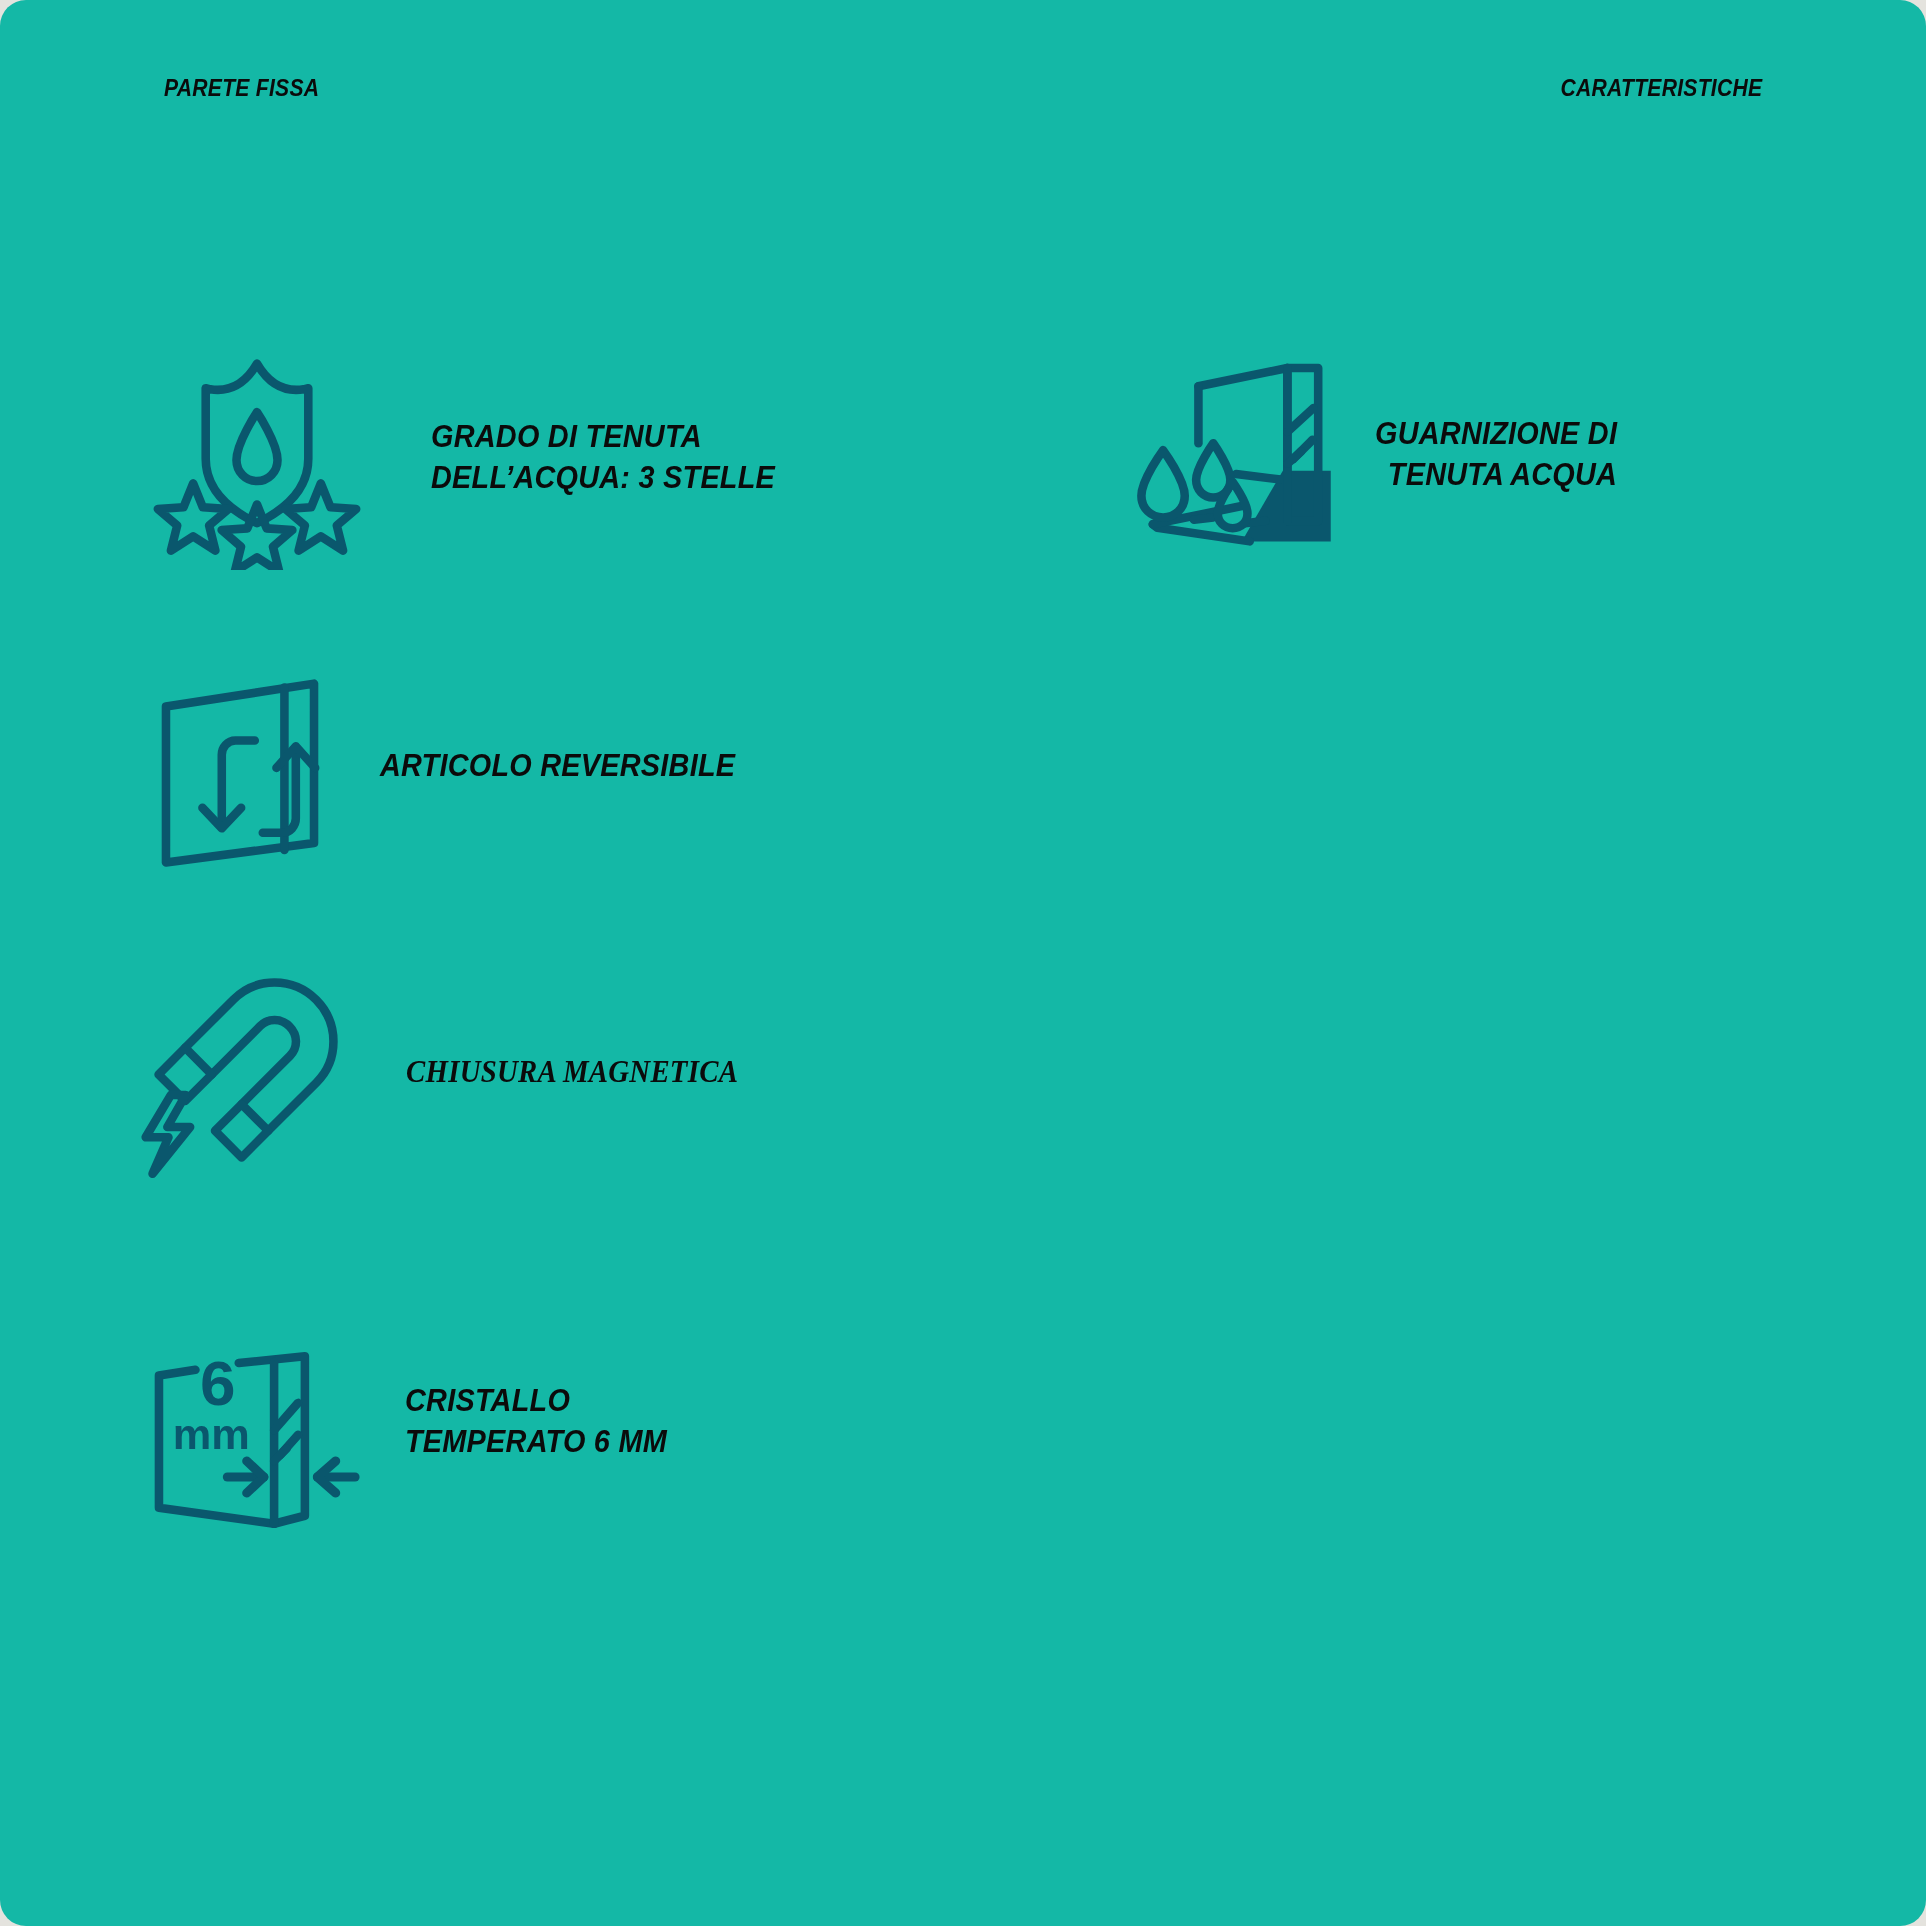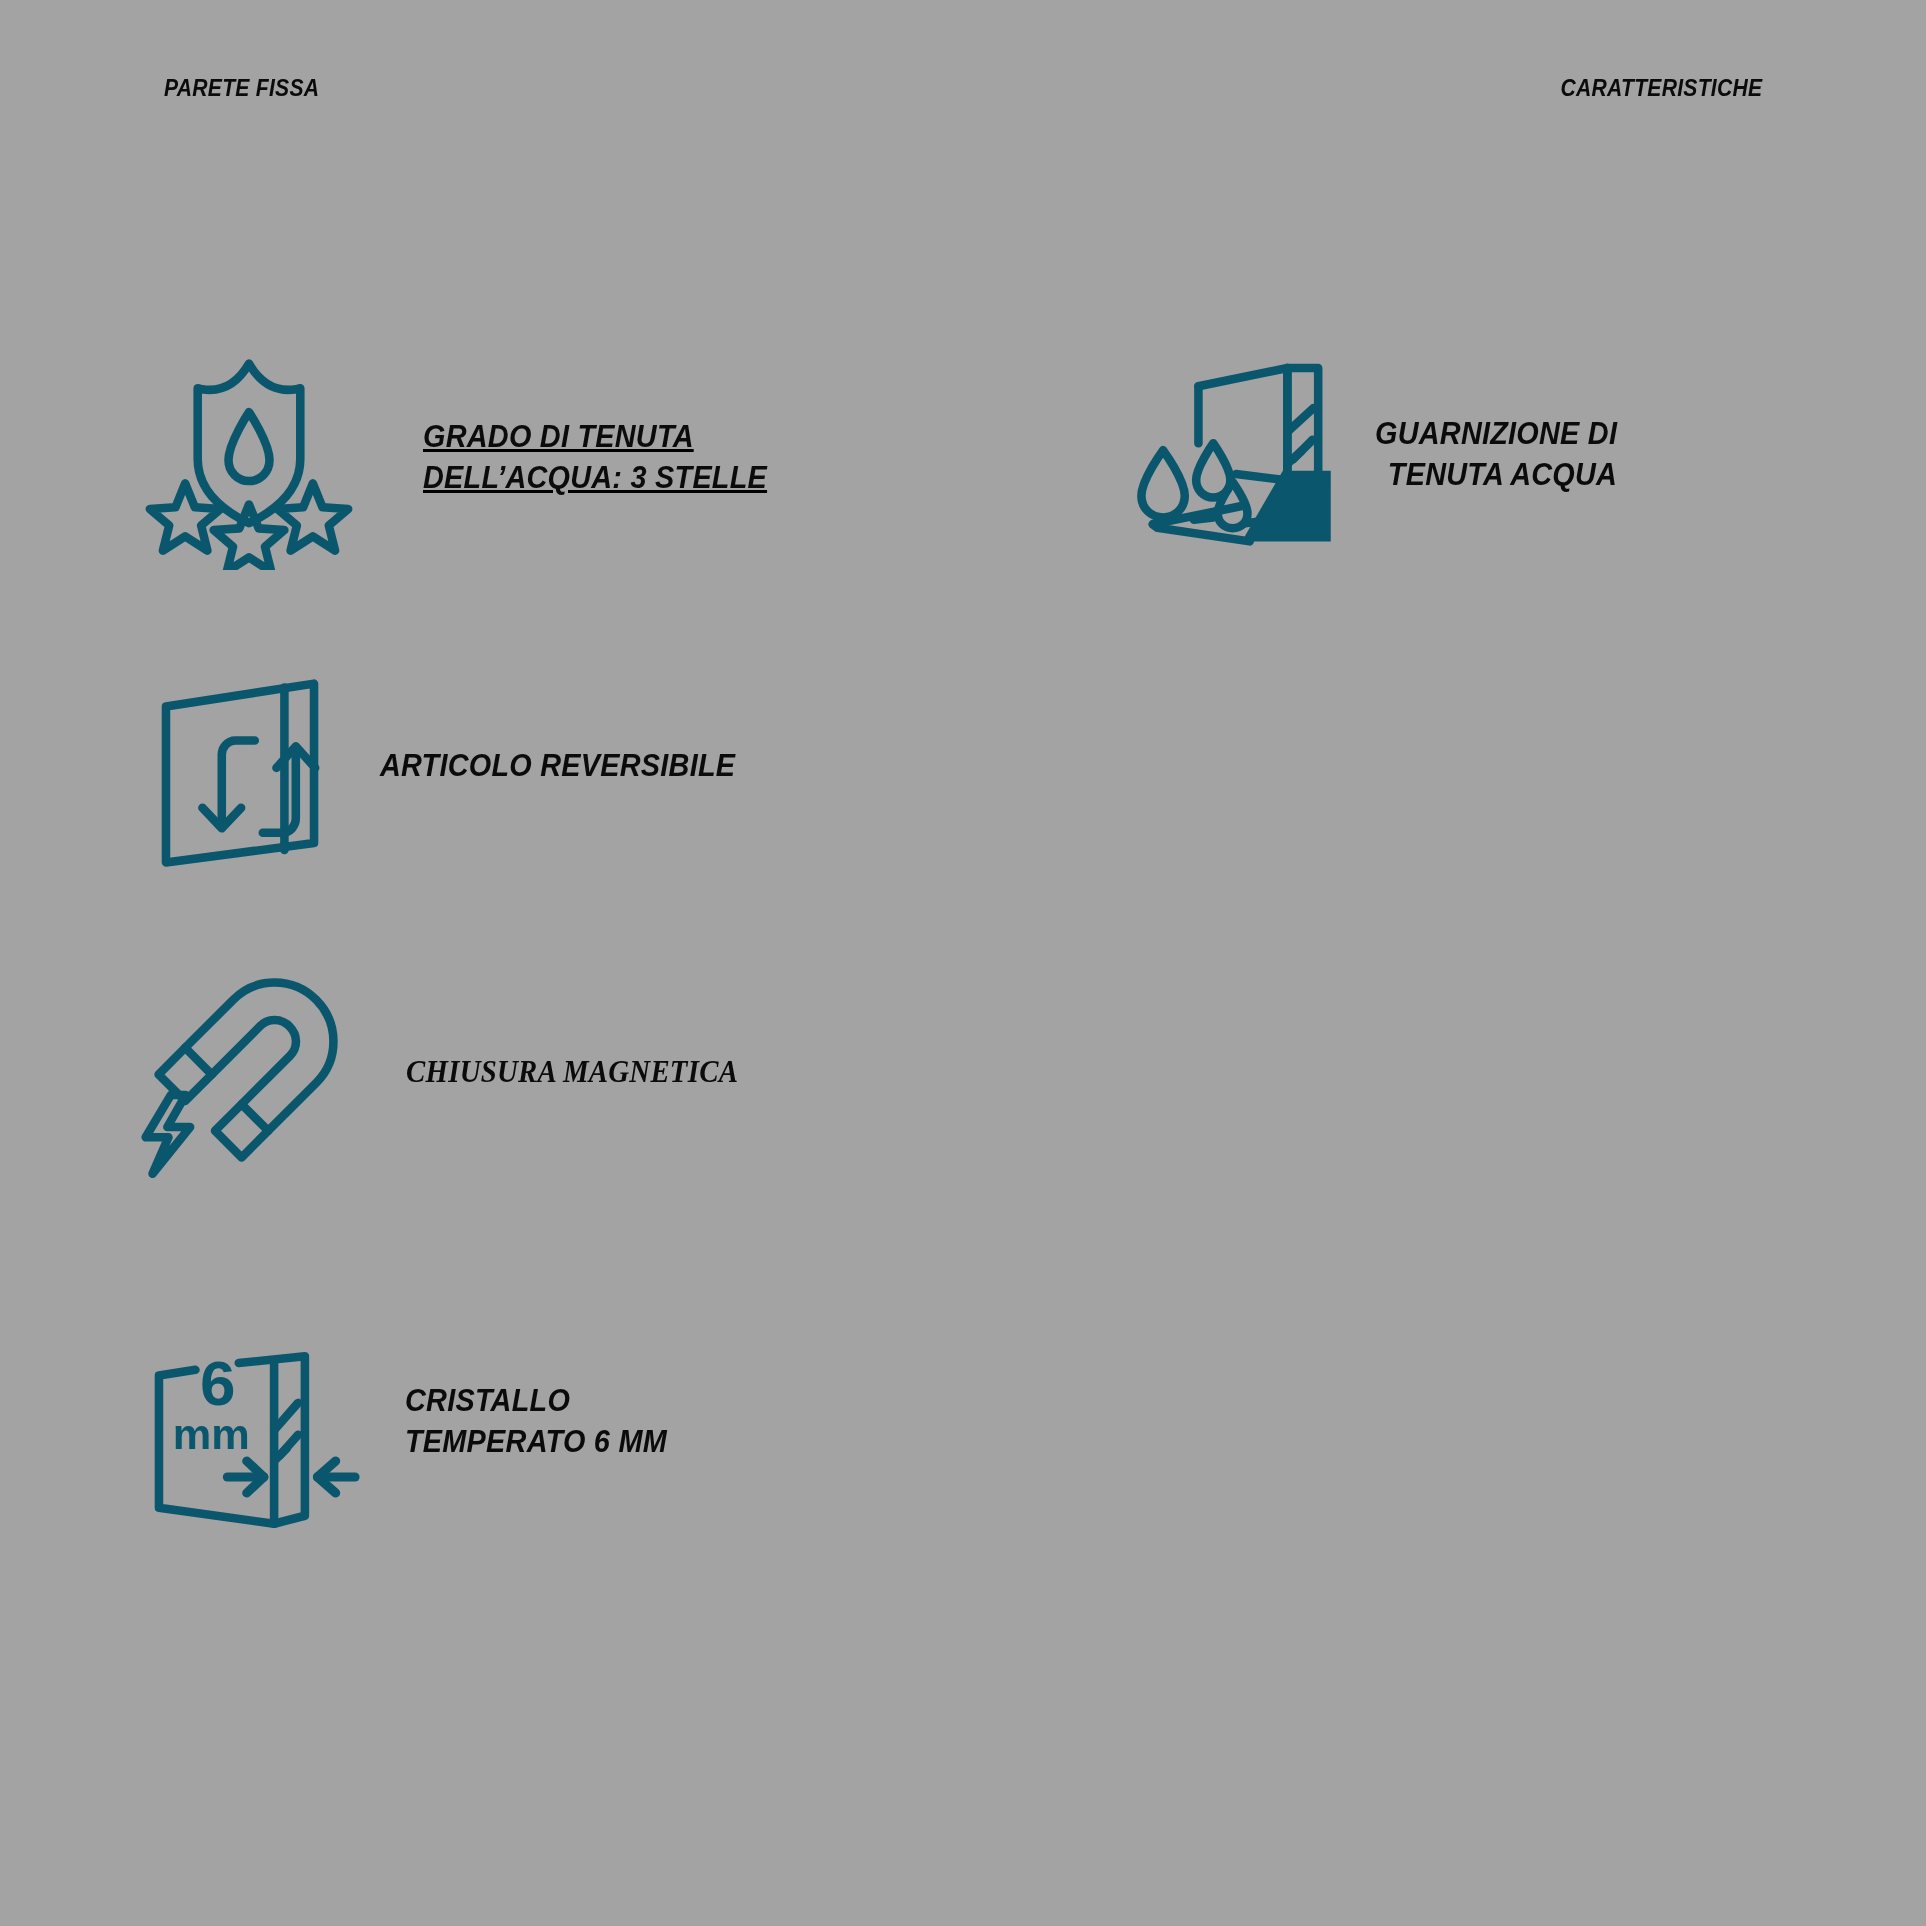--- a/index.html
+++ b/index.html
@@ -11,21 +11,22 @@
     height: 1926px;
     background: #e4e3de;
     font-family: "Liberation Sans", sans-serif;
     overflow: hidden;
     position: relative;
   }
 
   .page {
     position: absolute;
     inset: 0;
-    background: #a3a3a3;
+    background: #14b8a6;
+    border-radius: 26px;
   }
 
   
   .header {
     position: absolute;
     top: 74px;
     left: 0;
     width: 100%;
     height: 40px;
   }
@@ -77,21 +78,21 @@
     font-size: 32px;
     line-height: 1.28;
     color: #0b0b0b;
     white-space: pre-line;
     transform: scaleX(0.9);
     transform-origin: left center;
     letter-spacing: 0.3px;
   }
 
   
-  .feature-1 { left: 135px;  top: 0px; text-decoration: underline;    }
+  .feature-1 { left: 143px;  top: 0px;    }
   .feature-2 { left: 143px;  top: 320px;  }
   .feature-3 { left: 126px;  top: 614px; font-family: Liberation Serif, serif; }
   .feature-4 { left: 143px;  top: 964px; }
   
   .feature-5 { left: 1130px; top: 11.4px; text-align: right;   }
 
   .gap-1 { width: 60px; }
   .gap-2 { width: 43px;  }
   .gap-3 { width: 40px;  }
   .gap-4 { width: 34px;  }

